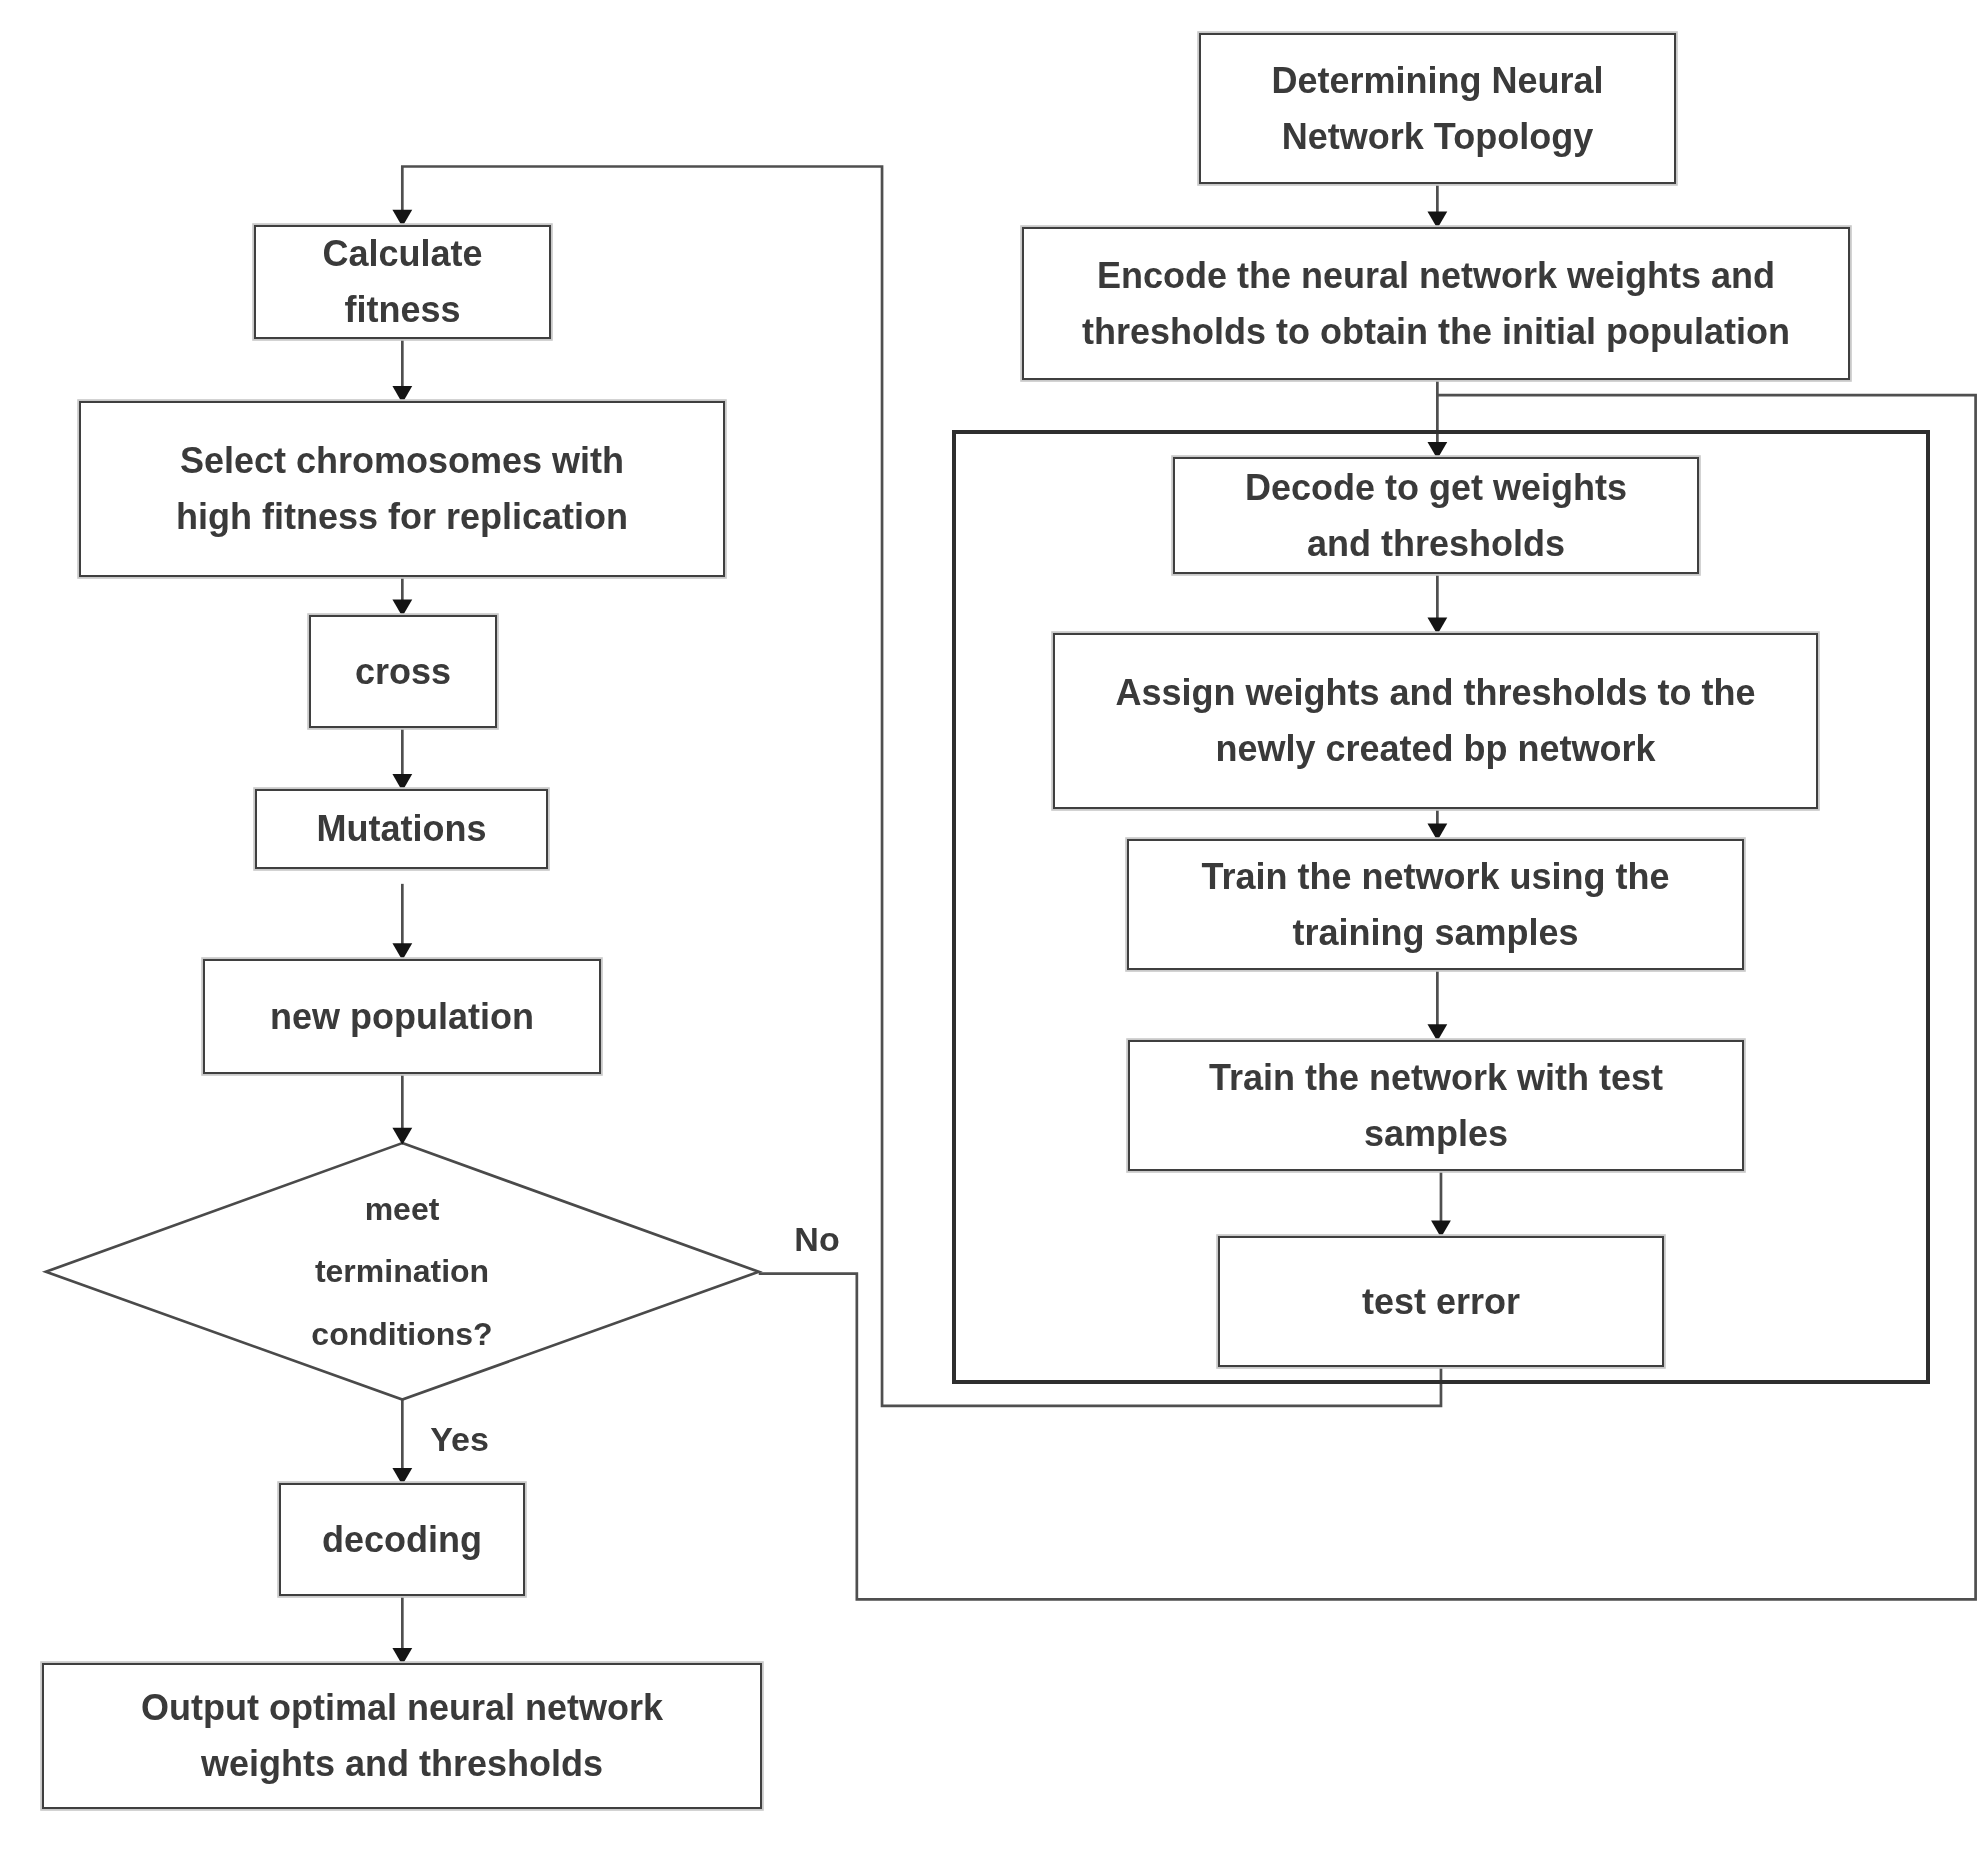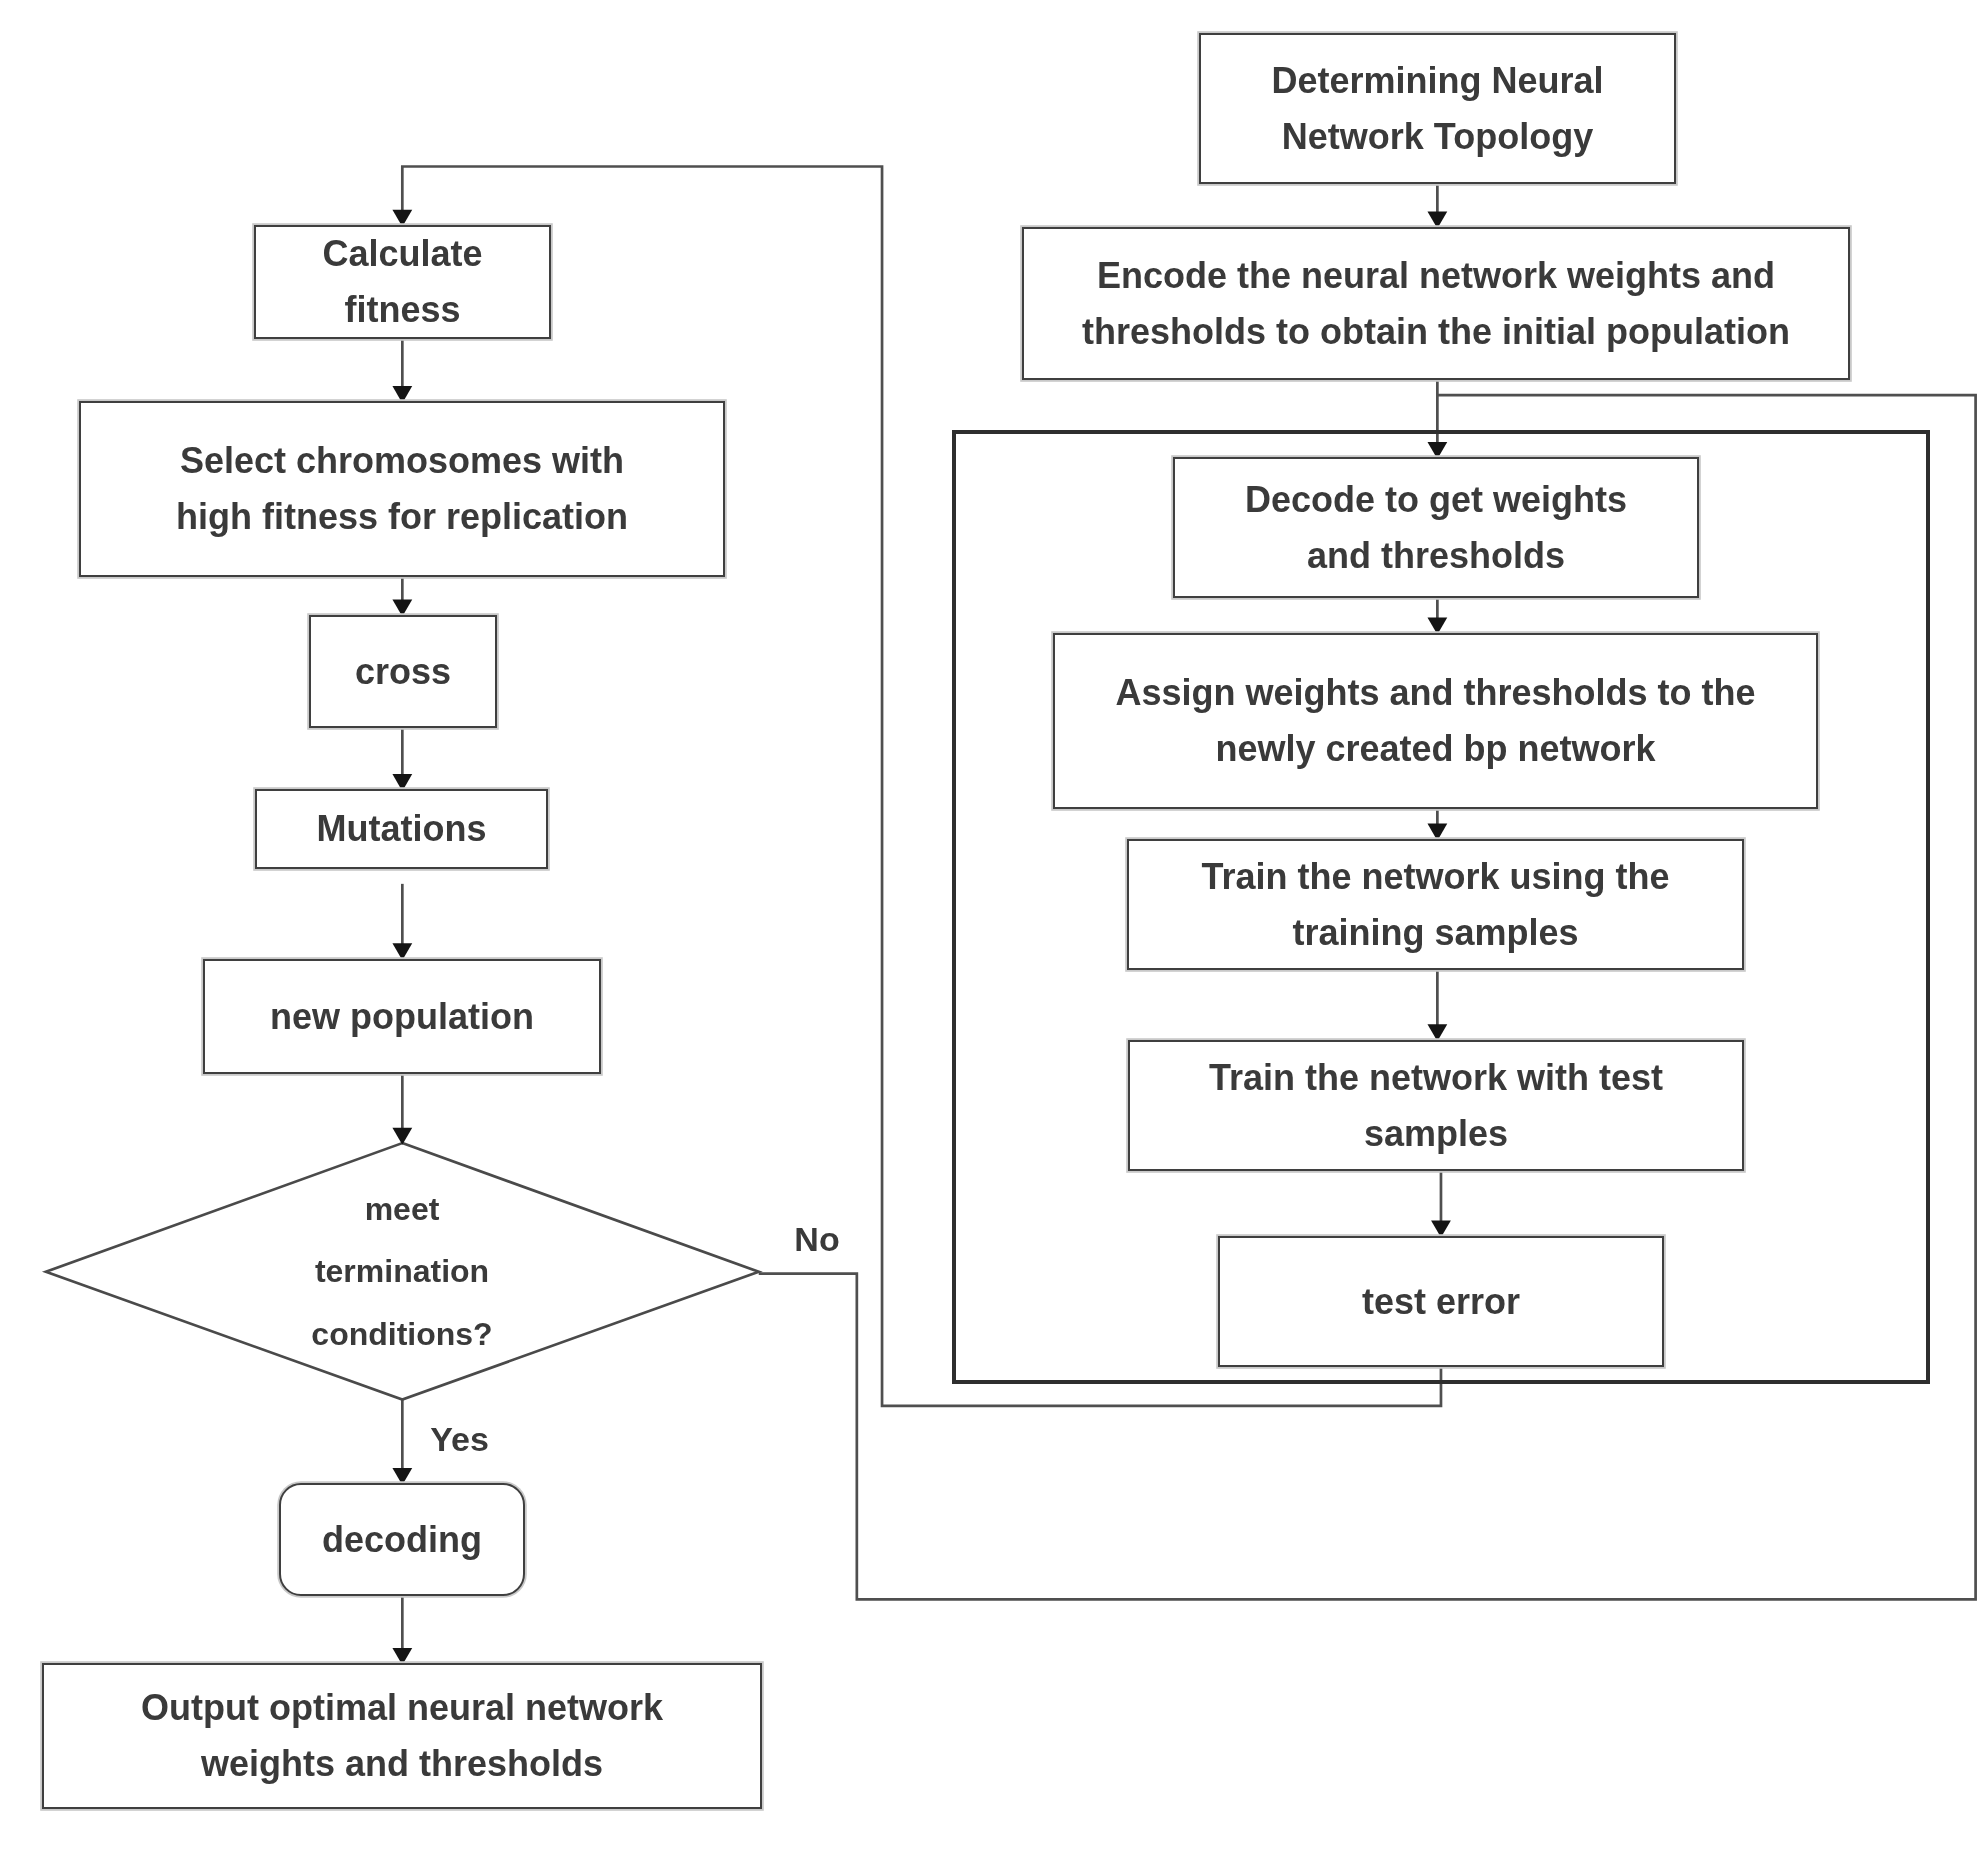--- a/index.html
+++ b/index.html
@@ -117,40 +117,40 @@
   </div>
 
   <div class="node" style="left:203px;top:959px;width:398px;height:115px;">
     <span class="node-label">new population</span>
   </div>
 
   <div class="diamond-label" style="left:177px;top:1161px;width:450px;height:221px;">meet
 termination
 conditions?</div>
 
-  <div class="node" style="left:279px;top:1483px;width:246px;height:113px;border-radius:22px;">
+  <div class="node" style="left:279px;top:1483px;width:246px;height:113px;">
     <span class="node-label">decoding</span>
   </div>
 
   <div class="node" style="left:42px;top:1663px;width:720px;height:146px;">
     <span class="node-label">Output optimal neural network
 weights and thresholds</span>
   </div>
 
   <div class="node" style="left:1199px;top:33px;width:477px;height:151px;text-align:center;">
     <span class="node-label">Determining Neural
 Network Topology</span>
   </div>
 
   <div class="node" style="left:1022px;top:227px;width:828px;height:153px;">
     <span class="node-label">Encode the neural network weights and
 thresholds to obtain the initial population</span>
   </div>
 
-  <div class="node" style="left:1173px;top:457px;width:526px;height:141px;">
+  <div class="node" style="left:1173px;top:457px;width:526px;height:117px;">
     <span class="node-label">Decode to get weights
 and thresholds</span>
   </div>
 
   <div class="node" style="left:1053px;top:633px;width:765px;height:176px;">
     <span class="node-label">Assign weights and thresholds to the
 newly created bp network</span>
   </div>
 
   <div class="node" style="left:1127px;top:839px;width:617px;height:131px;">

